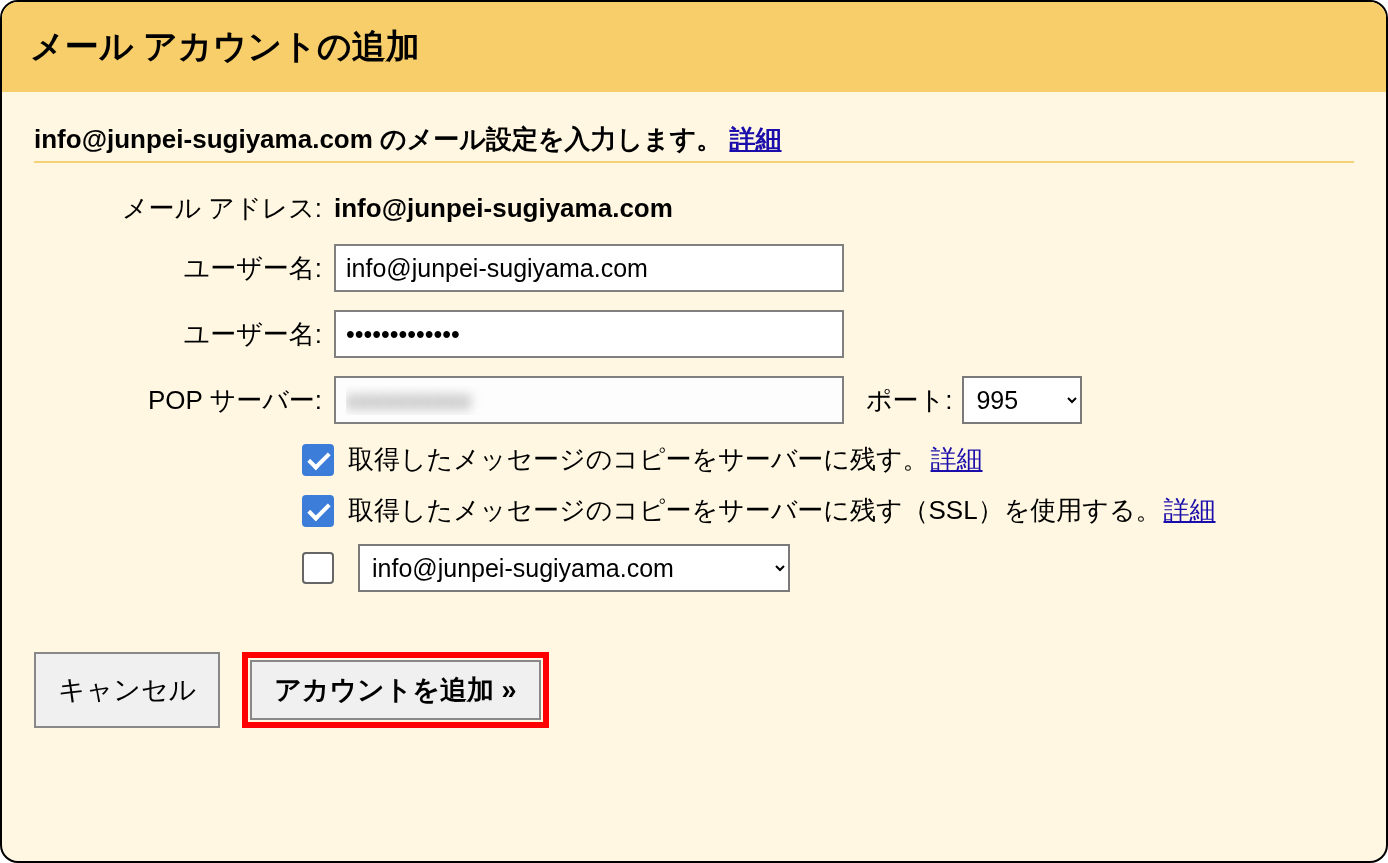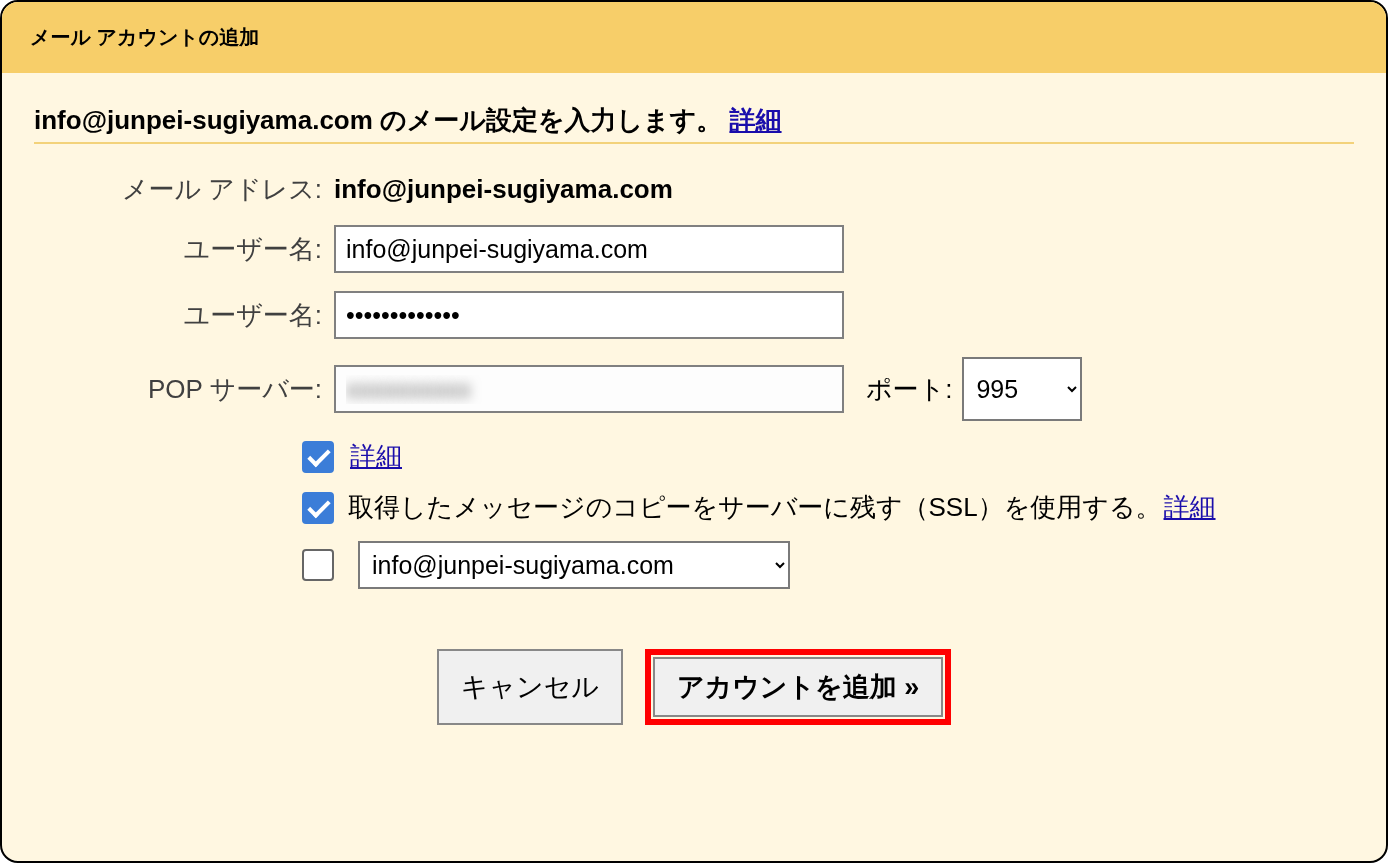--- a/index.html
+++ b/index.html
@@ -13,21 +13,21 @@
       width: 1388px;
       height: 863px;
       background: #fff7e1;
       border: 2px solid #000;
       border-radius: 18px;
       overflow: hidden;
     }
     .dialog-header {
       background: #f7ce69;
       padding: 22px 28px;
-      font-size: 20px;
+      font-size: 34px;
       font-weight: bold;
       color: #000;
     }
     .dialog-body {
       padding: 30px 32px 40px 32px;
     }
     .instruction {
       font-size: 26px;
       color: #000;
       font-weight: bold;
@@ -42,21 +42,21 @@
     .form-row {
       display: flex;
       align-items: center;
       margin-bottom: 18px;
     }
     .form-label {
       flex: 0 0 300px;
       text-align: right;
       padding-right: 12px;
       font-size: 26px;
-      color: #404040;
+      color: #000000;
     }
     .form-value-static {
       font-size: 26px;
       color: #000;
       font-weight: bold;
     }
     .text-input {
       width: 510px;
       height: 48px;
       font-size: 25px;
@@ -68,21 +68,21 @@
       color: transparent;
       text-shadow: 0 0 12px rgba(0,0,0,0.6);
       background:#fdfdfd;
     }
     .port-label {
       font-size: 26px;
       margin-left: 22px;
       margin-right: 10px;
     }
     .select {
-      height: 64px;
+      height: 48px;
       font-size: 25px;
       padding: 2px 8px;
       border: 2px solid #7a7a7a;
       background: #fff;
     }
     .port-select { width: 120px; }
     .checkbox-row {
       display: flex;
       align-items: center;
       margin: 10px 0 16px 268px;
@@ -117,21 +117,20 @@
       margin-left: 10px;
       height: 48px;
       font-size: 25px;
       padding: 2px 8px;
       border: 2px solid #7a7a7a;
       background: #fff;
       width: 432px;
     }
     .button-row {
       display: flex;
-      justify-content: center;
       gap: 22px;
       margin-top: 60px;
     }
     .btn {
       font-size: 27px;
       padding: 10px 22px;
       background: #f0f0f0;
       border: 2px solid #888;
       cursor: pointer;
     }
@@ -177,20 +176,21 @@
       <div class="form-label">POP サーバー:</div>
       <input type="text" class="text-input blurred" value="xxxxxxxxxx" style="">
       <span class="port-label">ポート:</span>
       <select class="select port-select">
         <option>995</option>
       </select>
     </div>
 
     <div class="checkbox-row">
       <input type="checkbox" class="checkbox" checked="" style="">
+      <span>取得したメッセージのコピーをサーバーに残す。</span>
       <a href="#">詳細</a>
     </div>
 
     <div class="checkbox-row">
       <input type="checkbox" class="checkbox" checked="" style="">
       <span>取得したメッセージのコピーをサーバーに残す（SSL）を使用する。</span>
       <a href="#">詳細</a>
     </div>
 
     <div class="checkbox-row">

